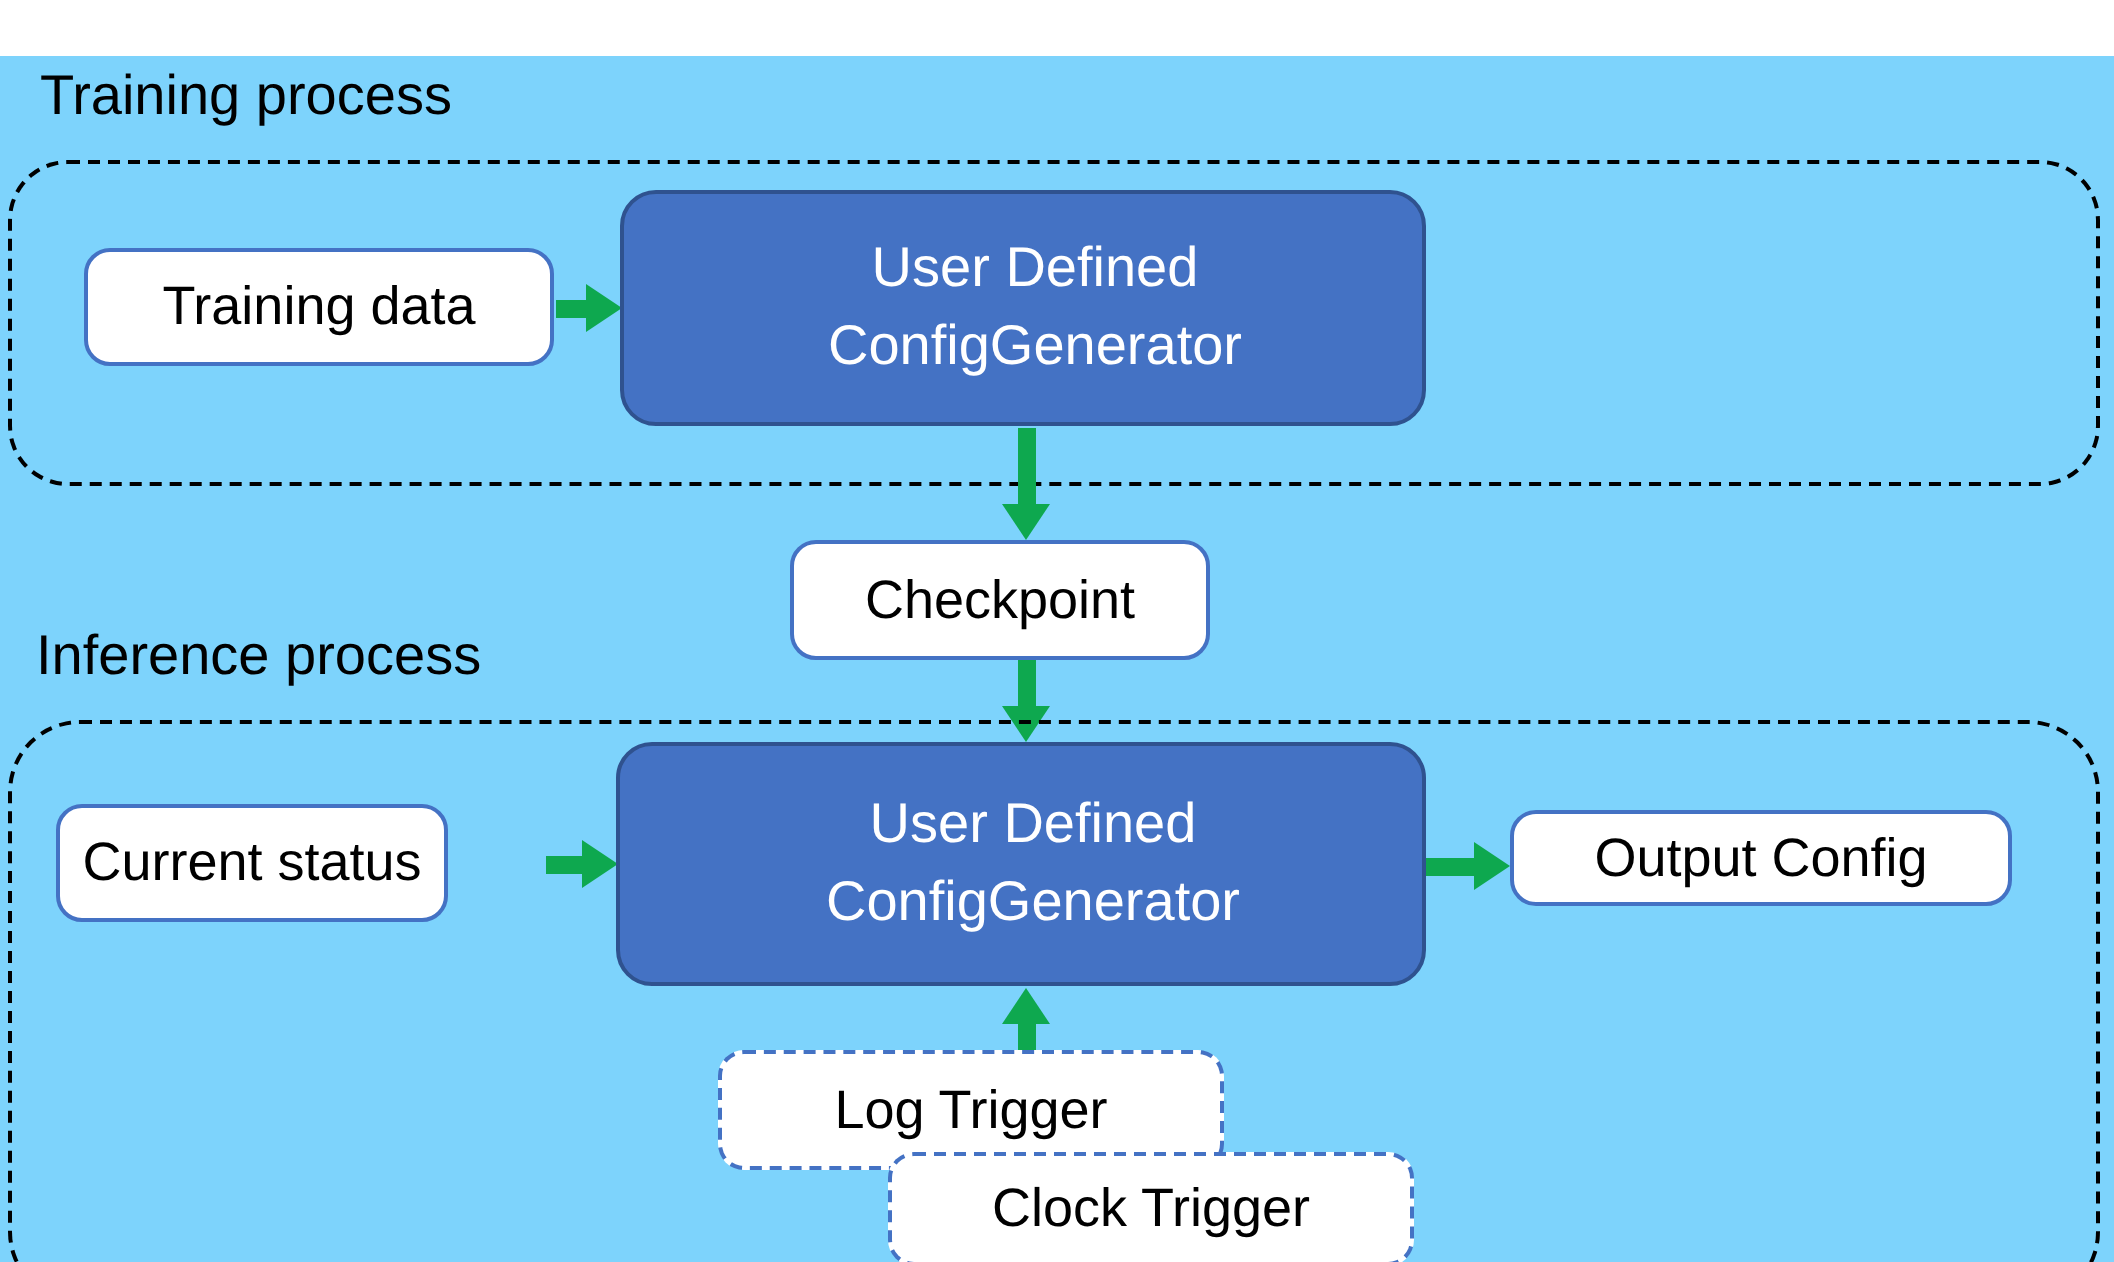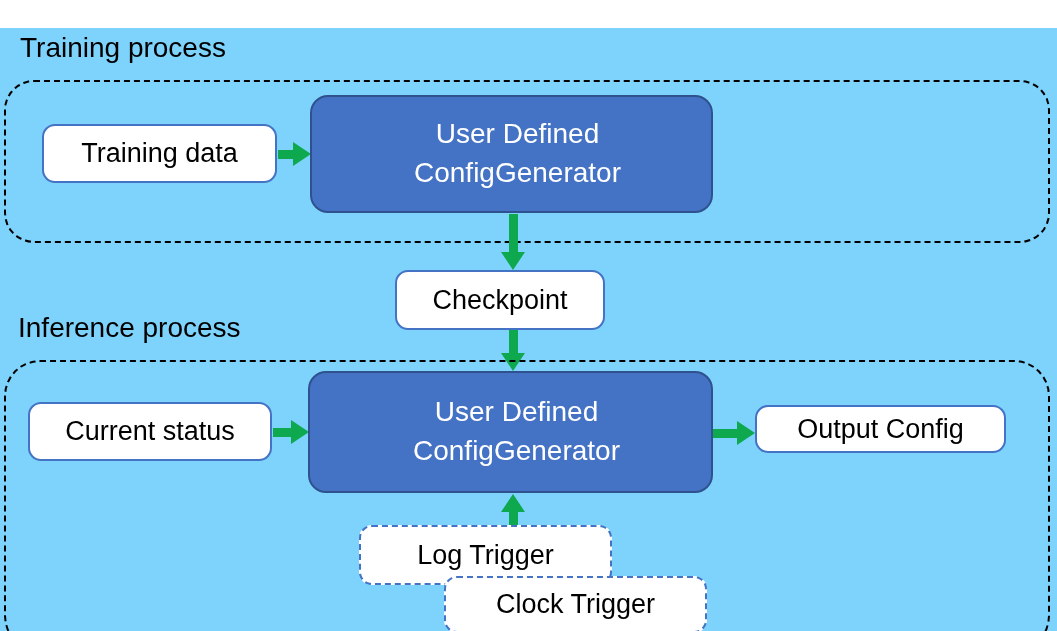--- a/index.html
+++ b/index.html
@@ -157,21 +157,21 @@
 
   <div class="arrow-down" style="left:501px; top:302px; width:24px; height:41px;">
     <div class="shaft"></div>
     <div class="head"></div>
   </div>
 
   <div class="section-title" style="left:18px; top:284px;">Inference process</div>
 
   <div class="dashed-container" style="left:4px; top:332px; width:1042px; height:288px; border-radius:36px;"></div>
 
-  <div class="io-box" style="left:28px; top:374px; width:244px; height:59px;">
+  <div class="io-box" style="left:28px; top:374px; width:196px; height:59px;">
     <span>Current status</span>
   </div>
 
   <div class="arrow-right" style="left:273px; top:392px; width:36px; height:24px;">
     <div class="shaft"></div>
     <div class="head"></div>
   </div>
 
   <div class="generator-box" style="left:308px; top:343px; width:405px; height:122px;">
     <span>User Defined</span>

